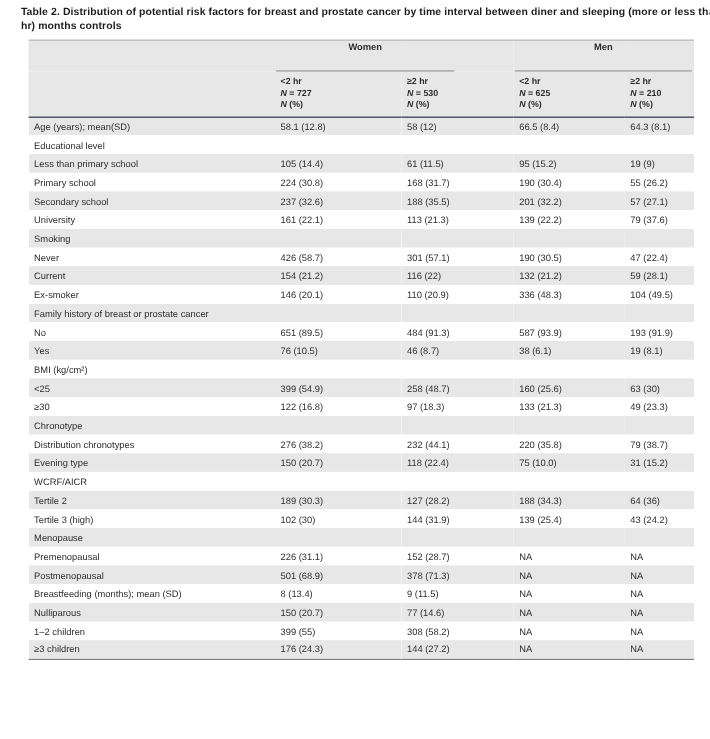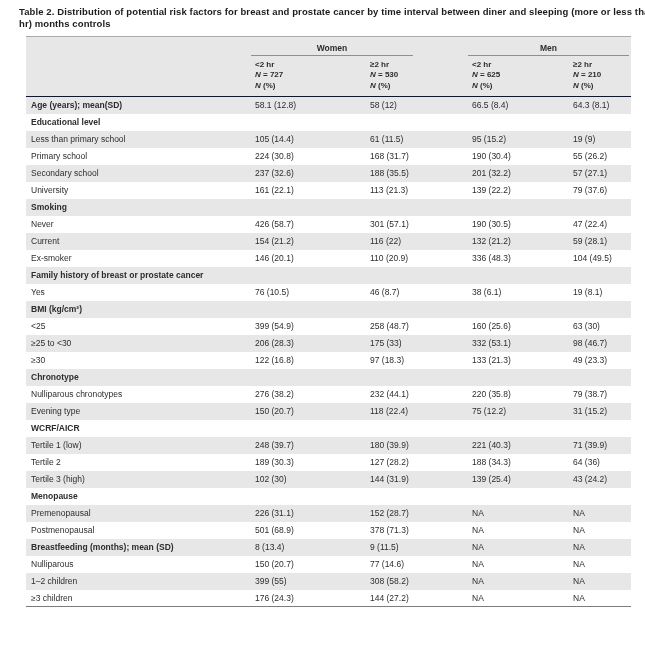--- a/index.html
+++ b/index.html
@@ -19,34 +19,34 @@
   col.c-label { width:224px; }
   col.c1 { width:115px; }
   col.c2 { width:102px; }
   col.c3 { width:101px; }
   col.c4 { width:63px;  }
 
   thead { background:#e7e7e7; }
   thead th { font-weight:bold; text-align:left; }
 
   tr.groups th { height:19px; vertical-align:bottom; padding:0; }
-  .grp-inner { text-align:center; font-size:8.5px; padding-bottom:2px;
+  .grp-inner { text-align:center; font-size:8.5px; padding-bottom:17px;
                border-bottom:1px solid #8f8f8f; }
   th.grp-women .grp-inner { margin-right:54px; margin-left:1px; }
   th.grp-men   .grp-inner { margin-right:2px;  margin-left:1px; }
 
   tr.cols th { vertical-align:top; padding:4px 0 0 5px; height:41px;
                font-size:8px; line-height:10.5px;
                border-bottom:1px solid #0f172a; }
   .nit { font-style:italic; }
 
   tbody td { height:17px; font-size:8.5px; vertical-align:middle;
              padding:0 0 0 5px; white-space:nowrap; overflow:hidden; }
   tbody tr:nth-child(odd) { background:#e7e7e7; }
-  tr.top td.label, tr.section td.label { font-weight:bold; }
+  tr.top td.label, tr.section td.label { font-weight:normal; }
   tr.sub td.label { }
 </style>
 </head>
 <body>
 
 <div class="page">
 
   <div class="title">
     <div>Table 2. Distribution of potential risk factors for breast and prostate cancer by time interval between diner and sleeping (more or less than 2</div>
     <div>hr) months controls</div>
@@ -166,20 +166,27 @@
           <td class="val">104 (49.5)</td>
         </tr>
         <tr class="section">
           <td class="label">Family history of breast or prostate cancer</td>
           <td class="val"></td>
           <td class="val"></td>
           <td class="val"></td>
           <td class="val"></td>
         </tr>
         <tr class="sub">
+          <td class="label">No</td>
+          <td class="val">651 (89.5)</td>
+          <td class="val">484 (91.3)</td>
+          <td class="val">587 (93.9)</td>
+          <td class="val">193 (91.9)</td>
+        </tr>
+        <tr class="sub">
           <td class="label">Yes</td>
           <td class="val">76 (10.5)</td>
           <td class="val">46 (8.7)</td>
           <td class="val">38 (6.1)</td>
           <td class="val">19 (8.1)</td>
         </tr>
         <tr class="section">
           <td class="label">BMI (kg/cm²)</td>
           <td class="val"></td>
           <td class="val"></td>
@@ -187,67 +194,53 @@
           <td class="val"></td>
         </tr>
         <tr class="sub">
           <td class="label">&lt;25</td>
           <td class="val">399 (54.9)</td>
           <td class="val">258 (48.7)</td>
           <td class="val">160 (25.6)</td>
           <td class="val">63 (30)</td>
         </tr>
         <tr class="sub">
-          <td class="label">≥25 to &lt;30</td>
-          <td class="val">206 (28.3)</td>
-          <td class="val">175 (33)</td>
-          <td class="val">332 (53.1)</td>
-          <td class="val">98 (46.7)</td>
-        </tr>
-        <tr class="sub">
           <td class="label">≥30</td>
           <td class="val">122 (16.8)</td>
           <td class="val">97 (18.3)</td>
           <td class="val">133 (21.3)</td>
           <td class="val">49 (23.3)</td>
         </tr>
         <tr class="section">
           <td class="label">Chronotype</td>
           <td class="val"></td>
           <td class="val"></td>
           <td class="val"></td>
           <td class="val"></td>
         </tr>
         <tr class="sub">
-          <td class="label">Nulliparous chronotypes</td>
+          <td class="label">Distribution chronotypes</td>
           <td class="val">276 (38.2)</td>
           <td class="val">232 (44.1)</td>
           <td class="val">220 (35.8)</td>
           <td class="val">79 (38.7)</td>
         </tr>
         <tr class="sub">
           <td class="label">Evening type</td>
           <td class="val">150 (20.7)</td>
           <td class="val">118 (22.4)</td>
-          <td class="val">75 (12.2)</td>
+          <td class="val">75 (10.0)</td>
           <td class="val">31 (15.2)</td>
         </tr>
         <tr class="section">
           <td class="label">WCRF/AICR</td>
           <td class="val"></td>
           <td class="val"></td>
           <td class="val"></td>
           <td class="val"></td>
-        </tr>
-        <tr class="sub">
-          <td class="label">Tertile 1 (low)</td>
-          <td class="val">248 (39.7)</td>
-          <td class="val">180 (39.9)</td>
-          <td class="val">221 (40.3)</td>
-          <td class="val">71 (39.9)</td>
         </tr>
         <tr class="sub">
           <td class="label">Tertile 2</td>
           <td class="val">189 (30.3)</td>
           <td class="val">127 (28.2)</td>
           <td class="val">188 (34.3)</td>
           <td class="val">64 (36)</td>
         </tr>
         <tr class="sub">
           <td class="label">Tertile 3 (high)</td>

